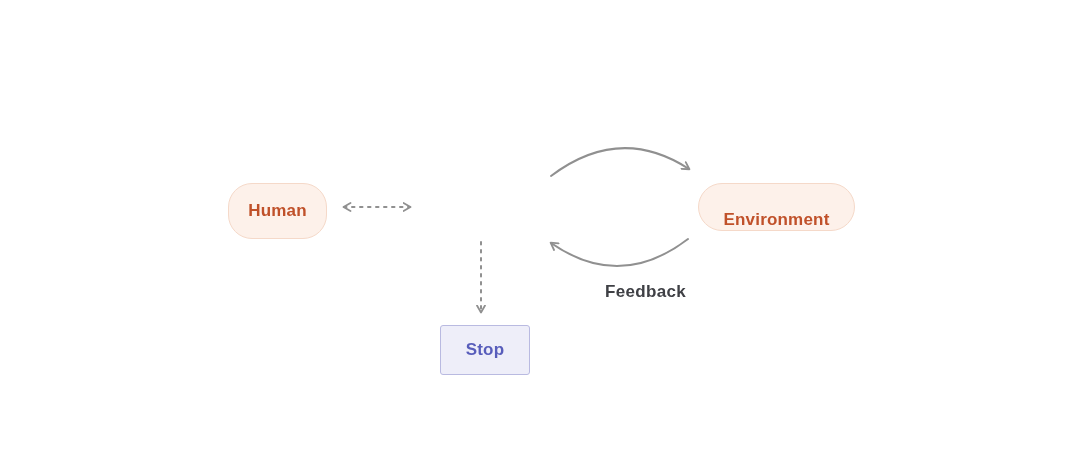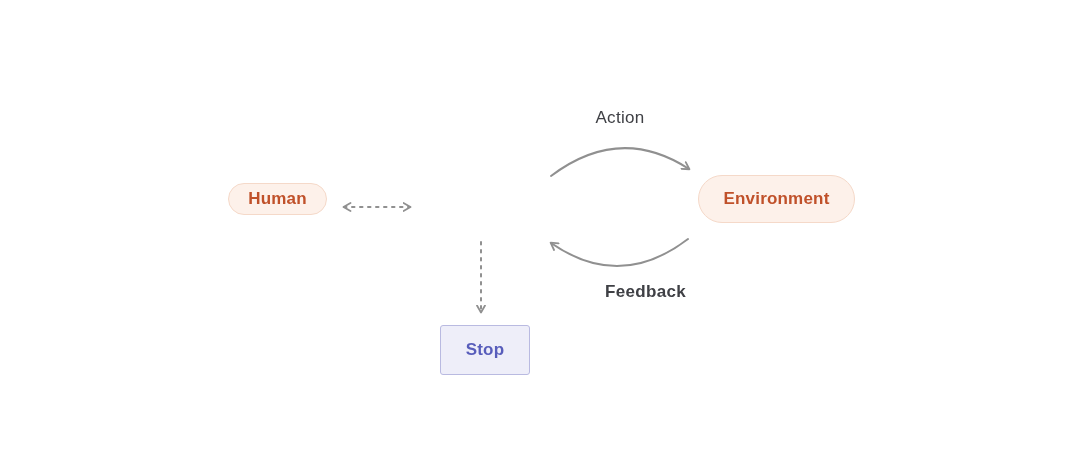--- a/index.html
+++ b/index.html
@@ -44,22 +44,22 @@
     display:flex;align-items:center;justify-content:center;
     font-size:17px;font-weight:bold;letter-spacing:.2px;
     box-sizing:border-box;
   }
   .pill{
     background:var(--pill-bg);
     border:1px solid var(--pill-border);
     color:var(--pill-text);
     border-radius:24px;
   }
-  .node-human{left:228px;top:183px;width:99px;height:32px;}
-  .node-environment{left:698px;top:175px;width:157px;height:48px;}
+  .node-human{left:228px;top:183px;width:99px;height:56px;}
+  .node-environment{left:698px;top:183px;width:157px;height:48px;align-items:flex-end;}
   .node-llm{
     left:422px;top:183px;width:117px;height:48px;
     background:var(--green-bg);
     border:1px solid var(--green-border);
     color:var(--green-text);
     border-radius:3px;
   }
   .node-stop{
     left:440px;top:325px;width:90px;height:50px;
     background:var(--purple-bg);
@@ -107,17 +107,16 @@
 
 
   <div class="node pill node-environment">
     <span>Environment</span>
   </div>
 
   <div class="node node-stop">
     <span>Stop</span>
   </div>
 
-  <div class="edge-label label-action">Action</div>
 
   <div class="edge-label label-feedback">Feedback</div>
 
 </div>
 
 </body></html>

